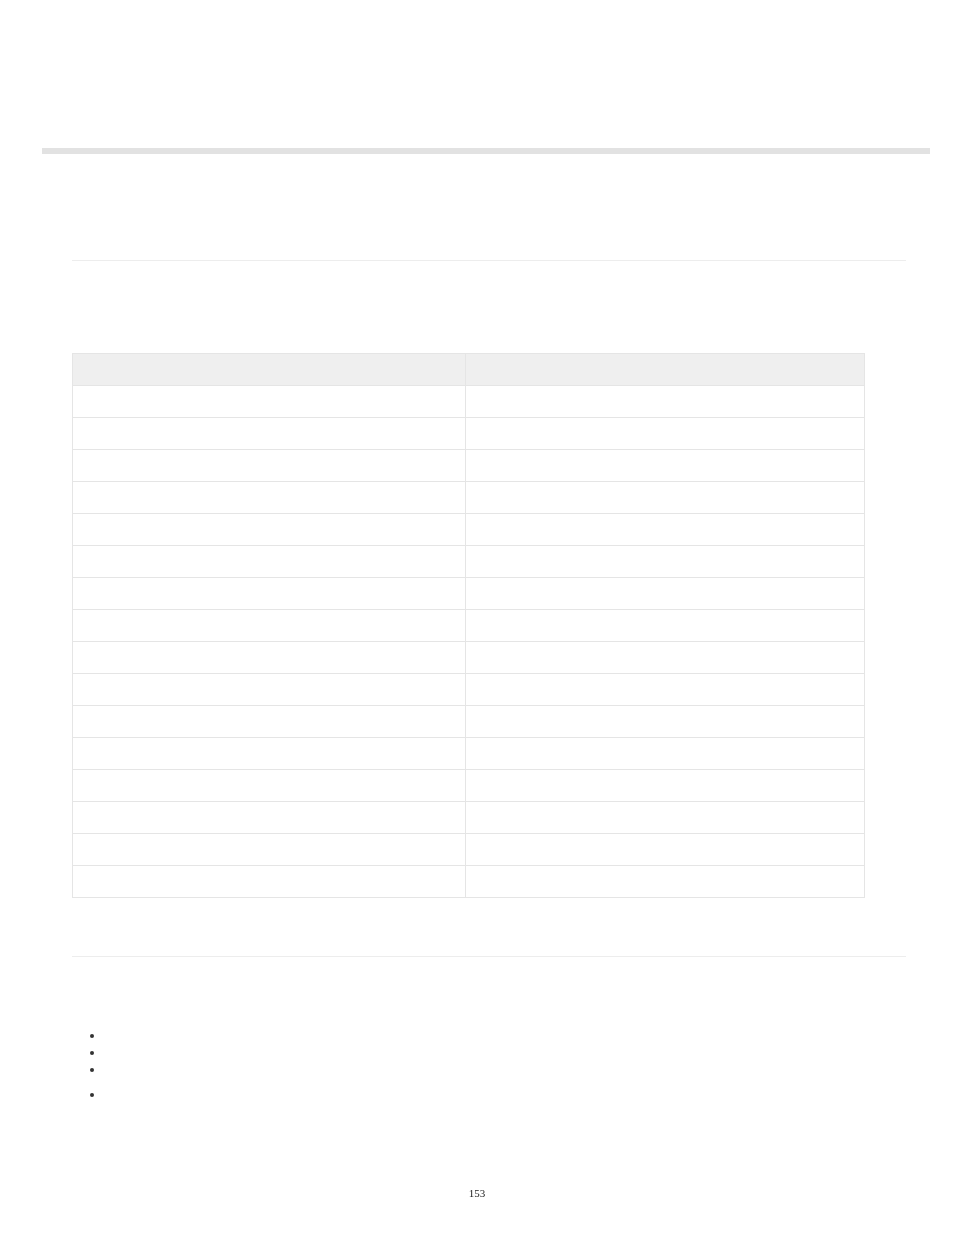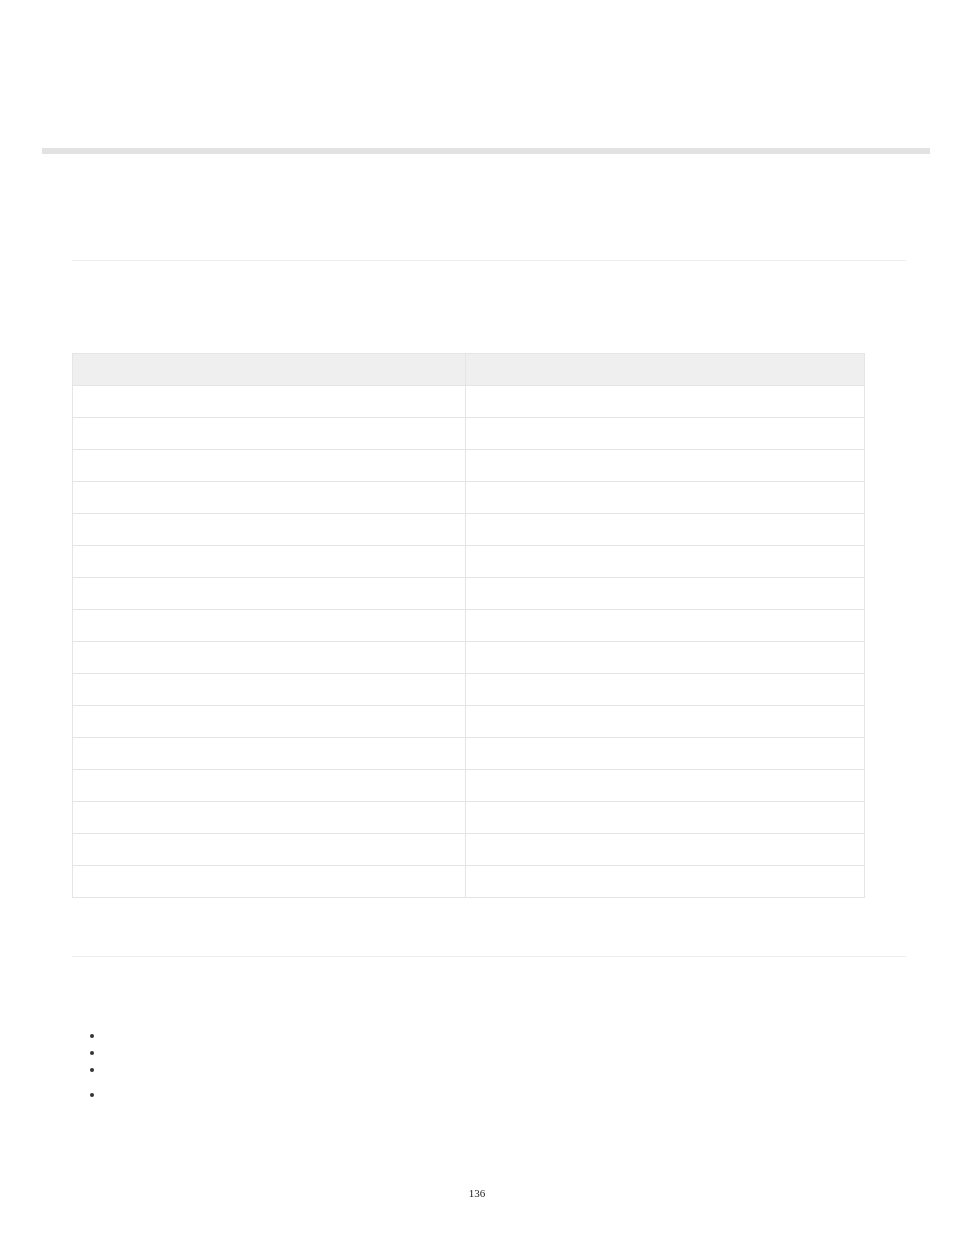--- a/index.html
+++ b/index.html
@@ -183,13 +183,13 @@
         <span></span>
       </div>
     <div class="bullet gap">
         <span class="dot"></span>
         <span></span>
       </div>
   </div>
 
 </div>
 
-<div class="page-num">136</div>
+<div class="page-num">153</div>
 
 </body></html>

